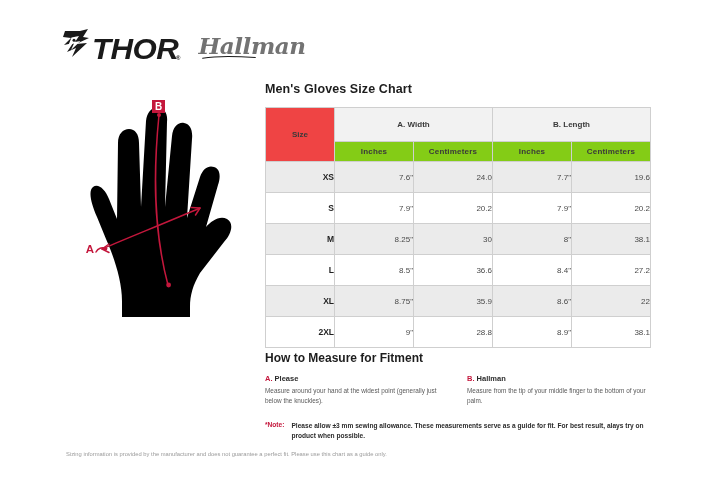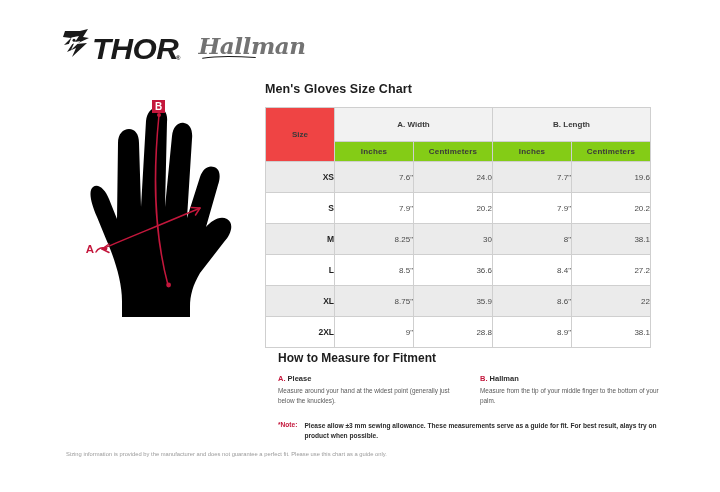--- a/index.html
+++ b/index.html
@@ -156,21 +156,21 @@
   tr.shaded td {
     background: #ebebeb;
   }
   tr.plain td {
     background: #ffffff;
   }
 
   
   .measure-block {
     position: absolute;
-    left: 278px;
+    left: 265px;
     top: 351px;
     width: 390px;
   }
   .measure-title {
     font-size: 12px;
     font-weight: 700;
     color: #1d1d1d;
     margin: 0 0 9px 0;
   }
   .measure-cols {

